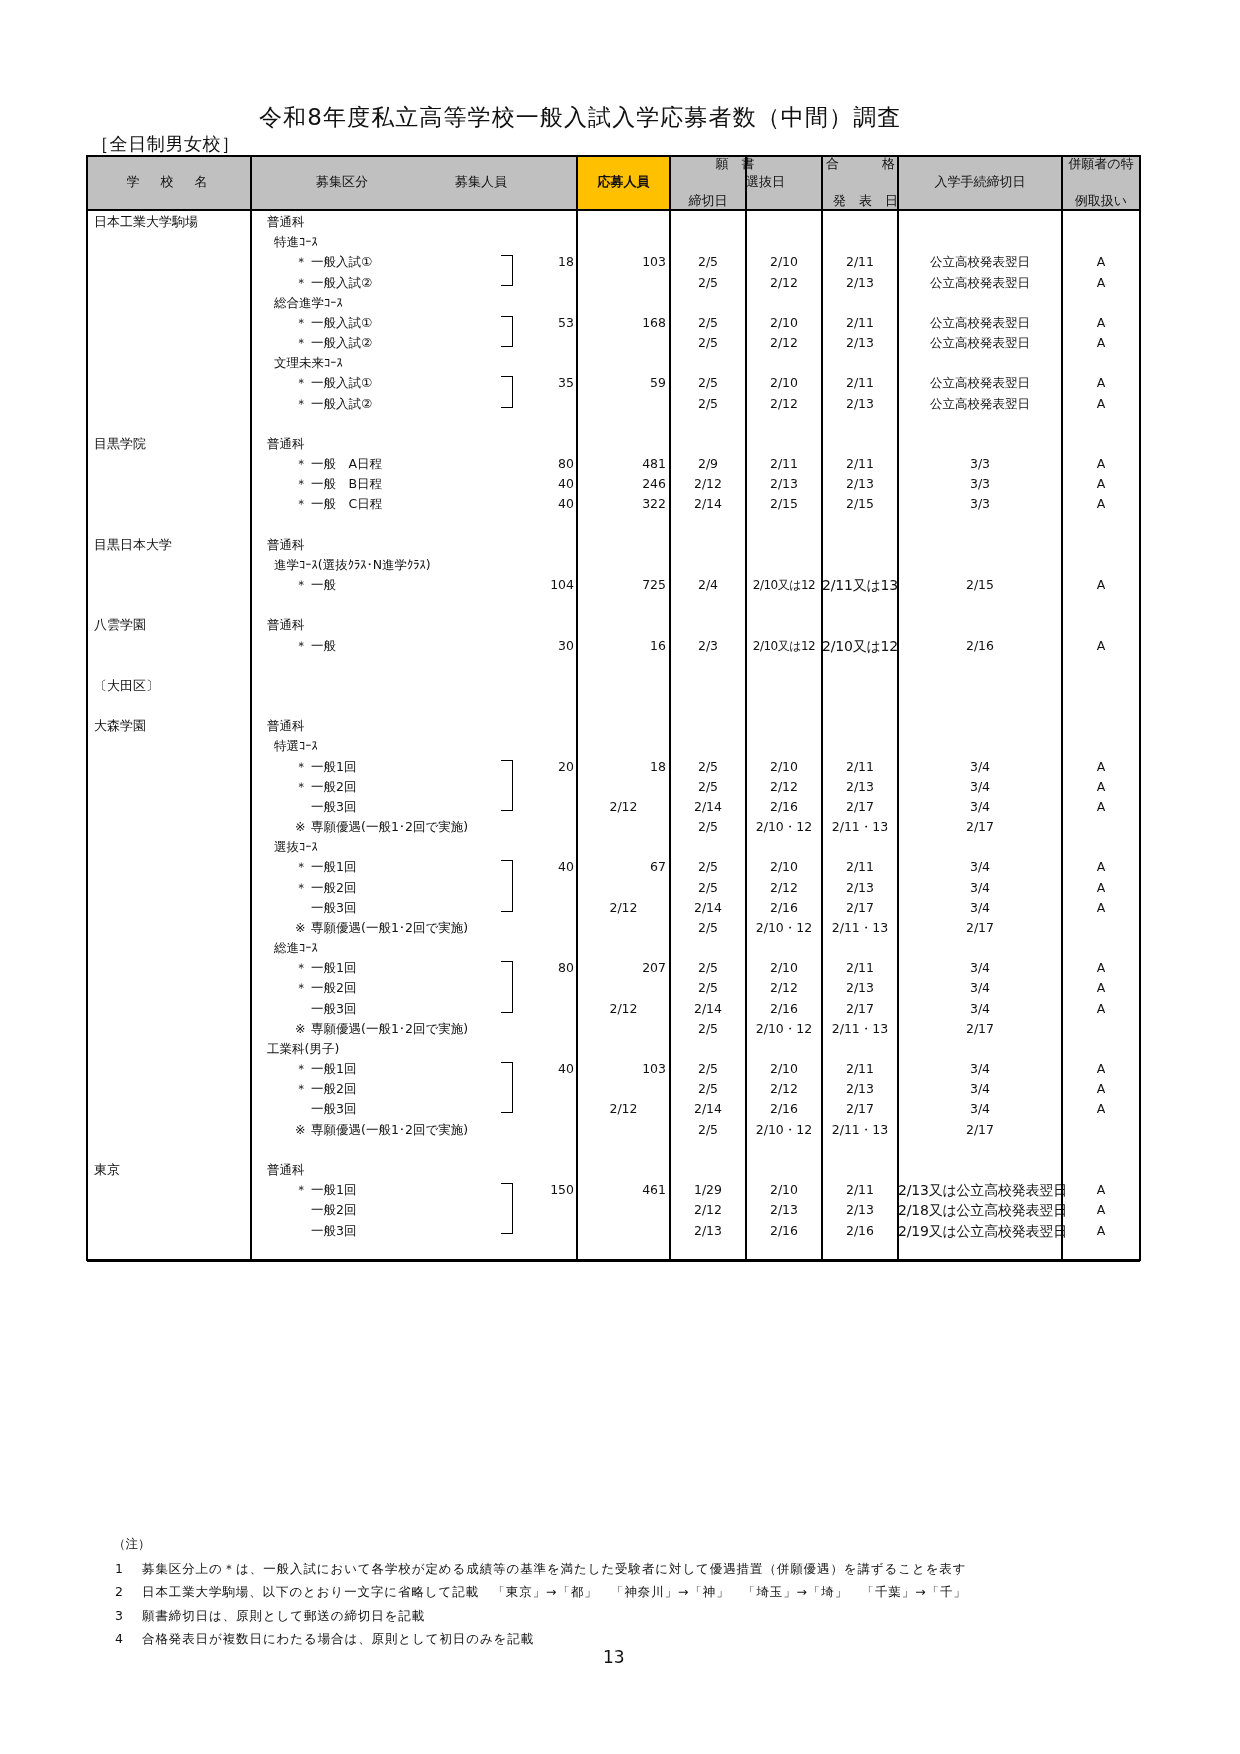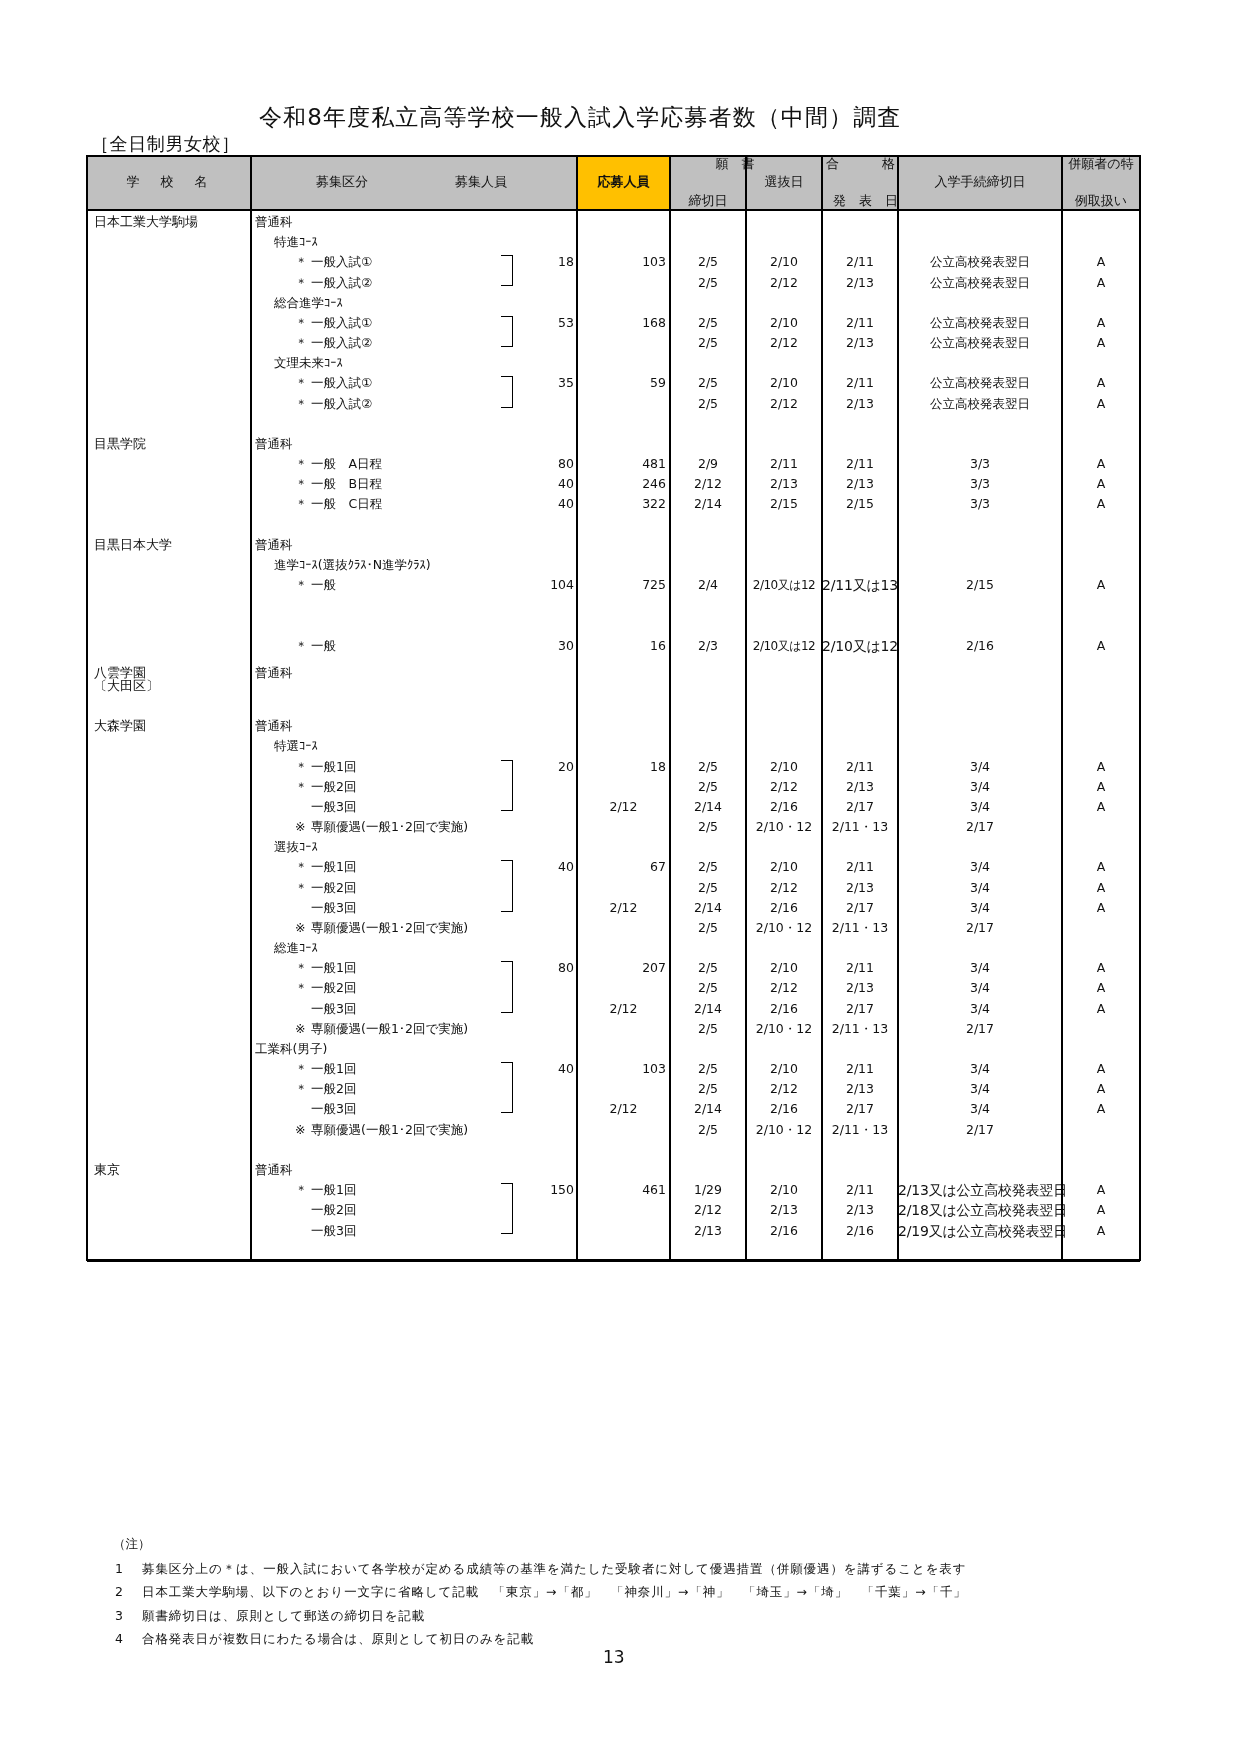--- a/index.html
+++ b/index.html
@@ -20,33 +20,33 @@
   .hdr-yellow { position: absolute; left: 490px; top: 0; width: 93px; height: 55px; background: #ffc000; }
   .vline { position: absolute; top: 0; width: 1.6px; height: 1106px; background: #000; }
   .hline { position: absolute; left: 0; width: 1053px; background: #000; }
   .h-label { position: absolute; font-size: 13px; line-height: 16px; white-space: nowrap; }
   .h-school { left: 0; width: 164px; top: 19px; text-align: center; letter-spacing: 4px; }
   .h-div { left: 229px; top: 19px; }
   .h-cap { left: 368px; top: 19px; }
   .h-app { left: 490px; width: 93px; top: 19px; text-align: center; font-weight: bold; }
   .h-dl-top { left: 583px; width: 76px; top: 1px; text-align: center; margin-left: 27px; }
   .h-dl-bot { left: 583px; width: 76px; top: 38px; text-align: center; }
-  .h-exam { left: 659px; width: 76px; top: 19px; text-align: center; }
+  .h-exam { left: 659px; width: 76px; top: 19px; }
   .h-res-l { left: 739px; top: 1px; }
   .h-res-r { left: 795px; top: 1px; }
   .h-res-bot { left: 735px; width: 76px; top: 38px; text-align: right; }
   .h-enr { left: 811px; width: 164px; top: 19px; text-align: center; }
   .h-spc-top { left: 975px; width: 78px; top: 1px; text-align: center; }
   .h-spc-bot { left: 975px; width: 78px; top: 38px; text-align: center; }
 
   .row { position: absolute; left: 0; width: 1053px; height: 20.17px; font-size: 12.5px; line-height: 20px; }
   .cell { position: absolute; top: 0; white-space: nowrap; }
   .c-school { left: 7px; font-size: 13px; }
   .c-div { font-size: 12.5px; }
-  .c-div.l0 { left: 168px; }
+  .c-div.l0 { left: 180px; }
   .c-div.l1 { left: 187px; }
   .c-div.l2 { left: 224px; text-align: center; }
   .c-mark { left: 208px; }
   .c-cap { right: 566px; text-align: right; }
   .c-app { right: 474px; text-align: right; }
   .c-appd { left: 490px; width: 93px; text-align: center; }
   .c-dl { left: 583px; width: 76px; text-align: center; }
   .c-exam { left: 659px; width: 76px; text-align: center; }
   .c-res { left: 735px; width: 76px; text-align: center; }
   .c-enr { left: 811px; width: 164px; text-align: center; }
@@ -215,21 +215,21 @@
         <span class="cell c-div l2">一般</span>
         <span class="cell c-cap">104</span>
         <span class="cell c-app">725</span>
         <span class="cell c-dl">2/4</span>
         <span class="cell c-exam snug">2/10又は12</span>
         <span class="cell c-res tight">2/11又は13</span>
         <span class="cell c-enr">2/15</span>
         <span class="cell c-spc">A</span>
       </div>
       <div class="row" style="top: 440.23px;"></div>
-      <div class="row" style="top: 460.4px; margin-top: 48px;">
+      <div class="row" style="top: 460.4px;">
         <span class="cell c-school">八雲学園</span>
         <span class="cell c-div l0">普通科</span>
       </div>
       <div class="row" style="top: 480.57px;">
         <span class="cell c-mark">＊</span>
         <span class="cell c-div l2">一般</span>
         <span class="cell c-cap">30</span>
         <span class="cell c-app">16</span>
         <span class="cell c-dl">2/3</span>
         <span class="cell c-exam snug">2/10又は12</span>

